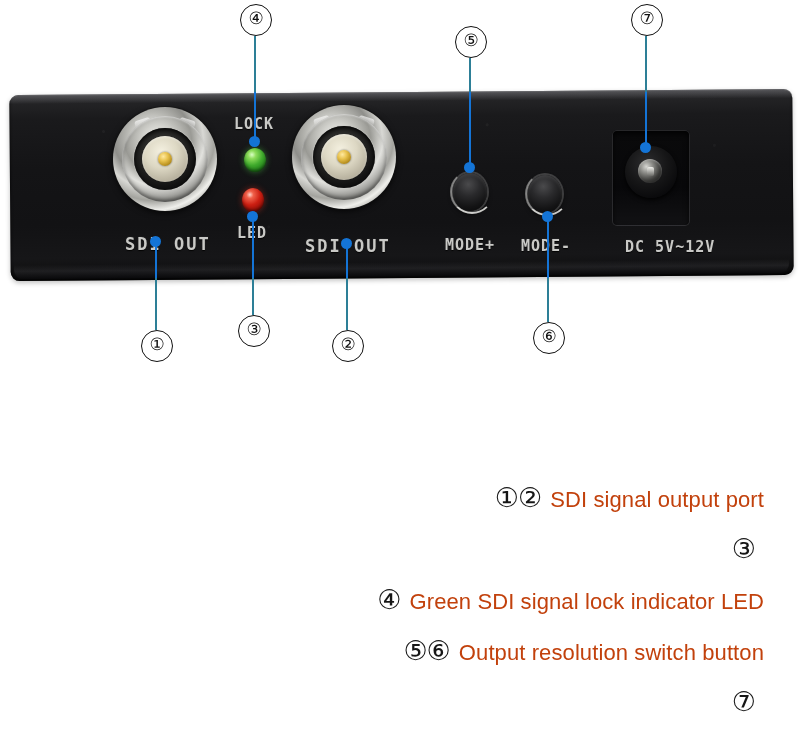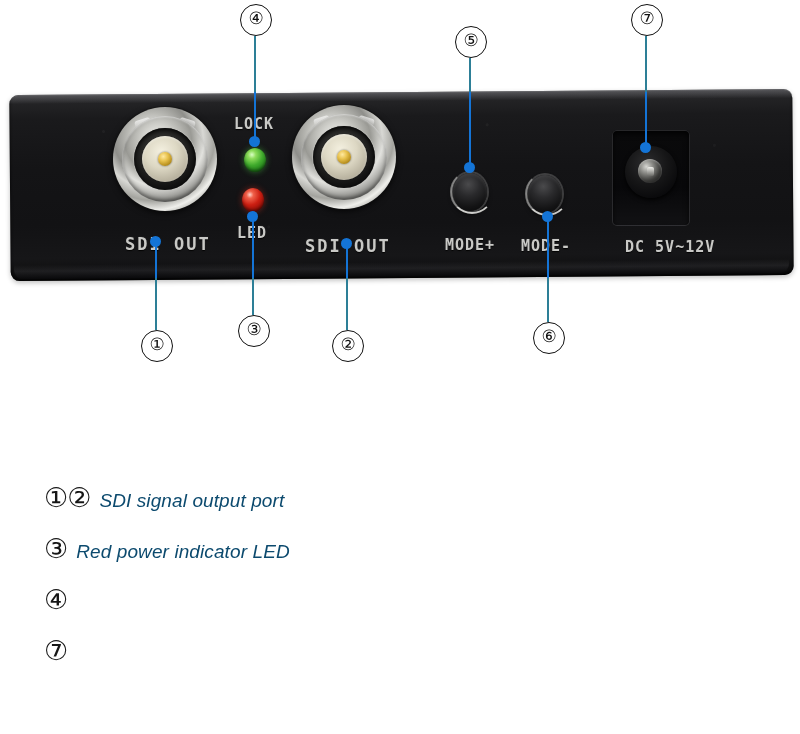--- a/index.html
+++ b/index.html
@@ -298,34 +298,34 @@
     position: absolute;
     left: 44px;
     top: 482px;
     width: 720px;
   }
   .legend-row {
     display: flex;
     align-items: baseline;
     height: 51px;
     white-space: nowrap;
+    justify-content: flex-end;
   }
   .legend-nums {
     font-family: "DejaVu Sans", sans-serif;
     font-size: 27px;
     color: #161616;
     letter-spacing: -1px;
     margin-right: 9px;
   }
   .legend-text {
     font-family: "Liberation Sans", sans-serif;
-    font-size: 19px;
-    color: #0c4a6e;
+    font-size: 22px;
+    color: #c2410c;
     letter-spacing: 0.1px;
-    font-style: italic;
   }
 </style>
 </head>
 <body>
 
 <div id="page">
 
   <div id="device-wrap">
 
     <div class="chassis"></div>
@@ -409,27 +409,31 @@
 
   <div id="legend">
 
     <div class="legend-row">
       <span class="legend-nums">①②</span>
       <span class="legend-text">SDI signal output port</span>
     </div>
 
     <div class="legend-row">
       <span class="legend-nums">③</span>
-      <span class="legend-text">Red power indicator LED</span>
     </div>
 
     <div class="legend-row">
       <span class="legend-nums">④</span>
-    </div>
-
+      <span class="legend-text">Green SDI signal lock indicator LED</span>
+    </div>
+
+    <div class="legend-row">
+      <span class="legend-nums">⑤⑥</span>
+      <span class="legend-text">Output resolution switch button</span>
+    </div>
 
     <div class="legend-row">
       <span class="legend-nums">⑦</span>
     </div>
 
   </div>
 
 </div>
 
 </body></html>

